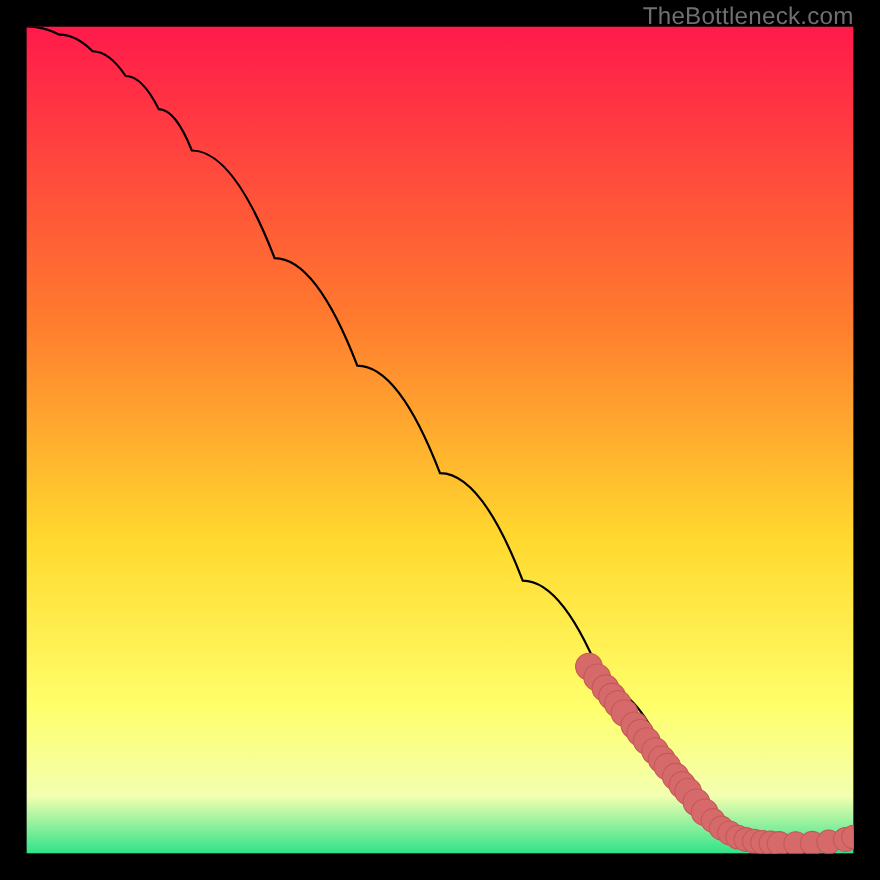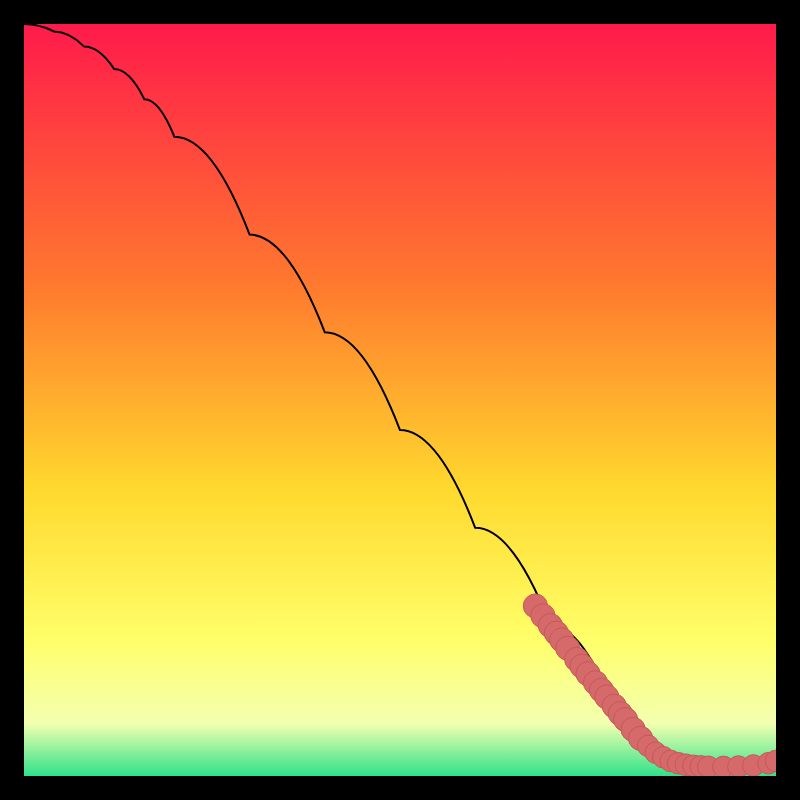--- a/index.html
+++ b/index.html
@@ -34,20 +34,21 @@
     letter-spacing: 0.2px;
     user-select: none;
   }
   svg { display: block; }
 </style>
 </head>
 <body>
 
 <div class="stage">
 
+  <div class="watermark">TheBottleneck.com</div>
 
   <div class="plot">
     <svg id="chart-svg" width="752" height="752" viewBox="0 0 752 752">
       <defs>
         <linearGradient id="bg-grad" x1="0" y1="0" x2="0" y2="1">
           <stop id="g0" offset="0%" stop-color="#ff1a4b"></stop>
           <stop id="g1" offset="35%" stop-color="#ff7a2e"></stop>
           <stop id="g2" offset="62%" stop-color="#ffd92e"></stop>
           <stop id="g3" offset="82%" stop-color="#ffff6a"></stop>
           <stop id="g4" offset="93%" stop-color="#f3ffb0"></stop>

